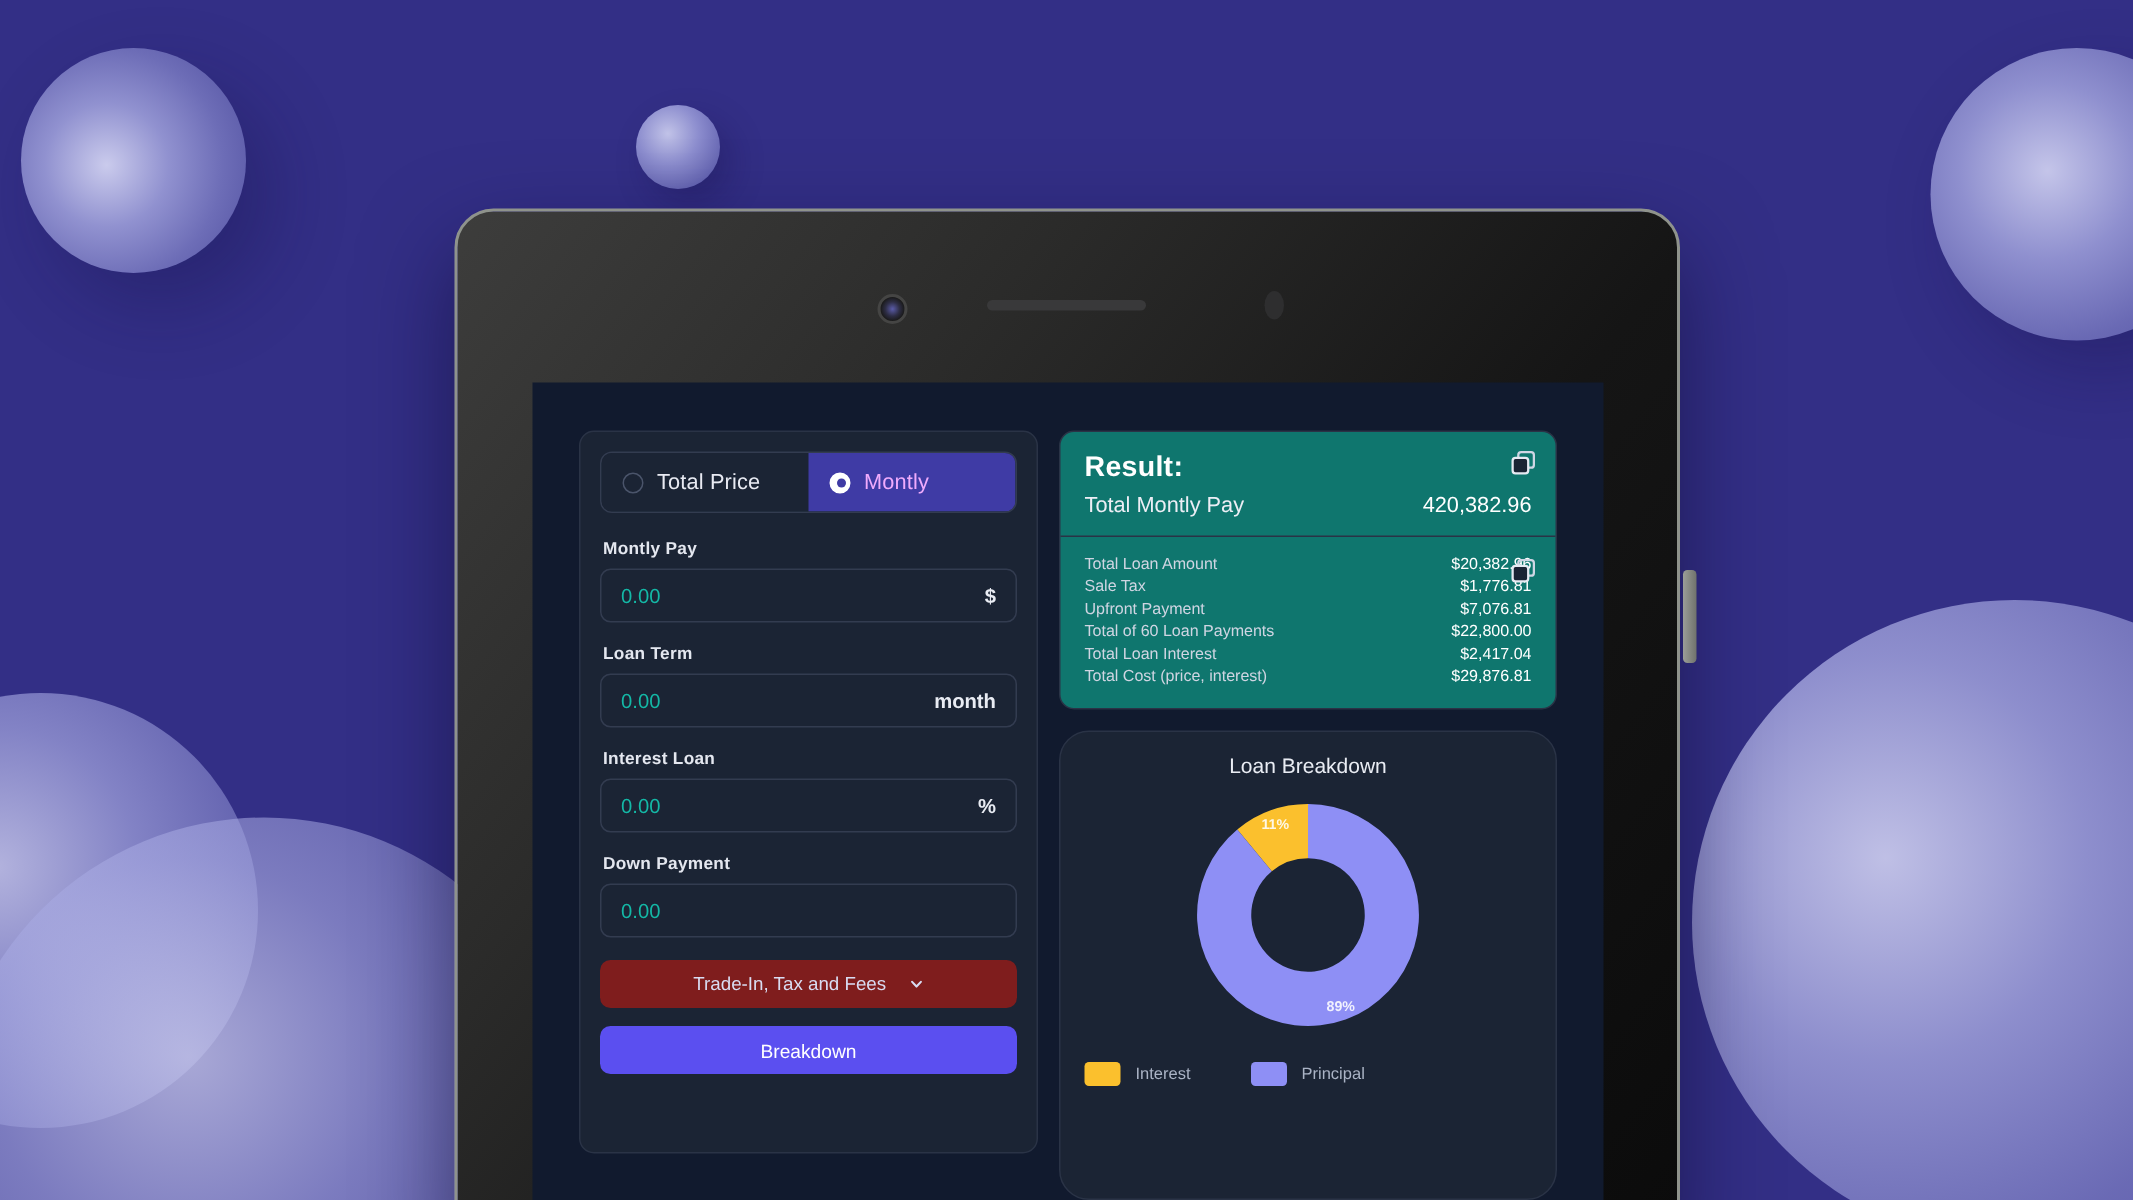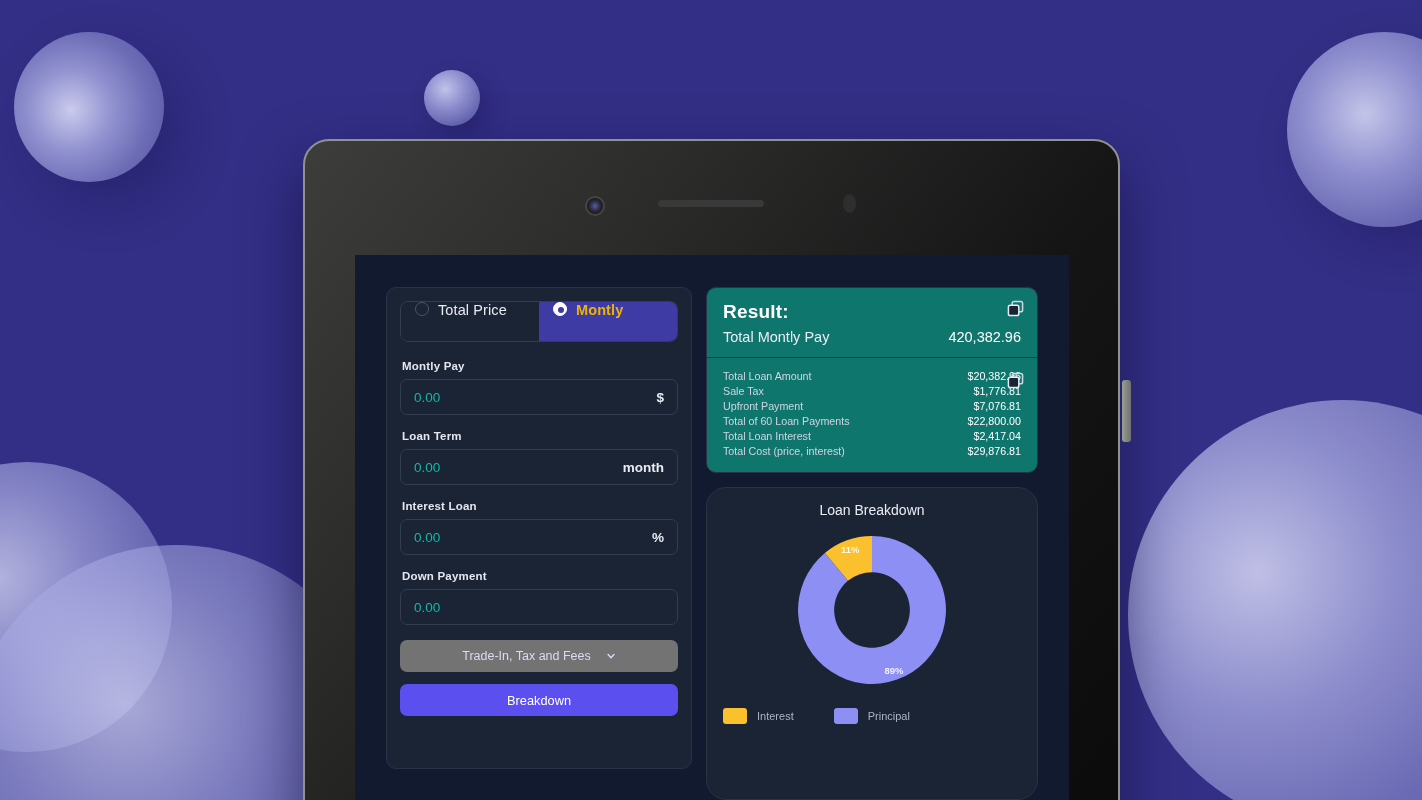--- a/index.html
+++ b/index.html
@@ -142,20 +142,21 @@
     display: flex;
     border: 1px solid #333c50;
     border-radius: 8px;
     overflow: hidden;
     height: 39px;
     margin-bottom: 18px;
   }
   .seg {
     flex: 1;
     display: flex;
+    align-items: center;
     gap: 9px;
     padding: 0 14px;
     background: #1b2434;
     cursor: pointer;
   }
   .seg.active { background: #3f3ba5; }
   .radio {
     width: 14px; height: 14px; border-radius: 50%;
     border: 1.6px solid #4a546a;
     box-sizing: border-box;
@@ -168,21 +169,21 @@
   }
   .seg.active .radio::after {
     content: "";
     position: absolute;
     left: 3.6px; top: 3.6px;
     width: 6.4px; height: 6.4px;
     border-radius: 50%;
     background: #3f3ba5;
   }
   .seg-label { font-size: 14.5px; color: #e8eaf2; letter-spacing: .1px; }
-  .seg.active .seg-label { color: #eab308; font-weight: bold; }
+  .seg.active .seg-label { color: #f0abfc; }
 
   .field-label {
     font-size: 11.5px;
     font-weight: bold;
     color: #e4e7ef;
     margin: 0 0 7px 2px;
     letter-spacing: .2px;
   }
   .field {
     height: 36px;
@@ -195,21 +196,21 @@
     margin-bottom: 15px;
     background: #1b2434;
     box-sizing: border-box;
   }
   .field-value { font-size: 13.5px; color: #14b8a6; }
   .field-unit { font-size: 13.5px; color: #e9ecf3; font-weight: bold; }
 
   .btn-secondary {
     height: 32px;
     border-radius: 7px;
-    background: #737373;
+    background: #7f1d1d;
     color: #d9dcf2;
     font-size: 12.5px;
     display: flex;
     align-items: center;
     justify-content: center;
     gap: 15px;
     margin-top: 4px;
     margin-bottom: 12px;
     cursor: pointer;
     border: none;

